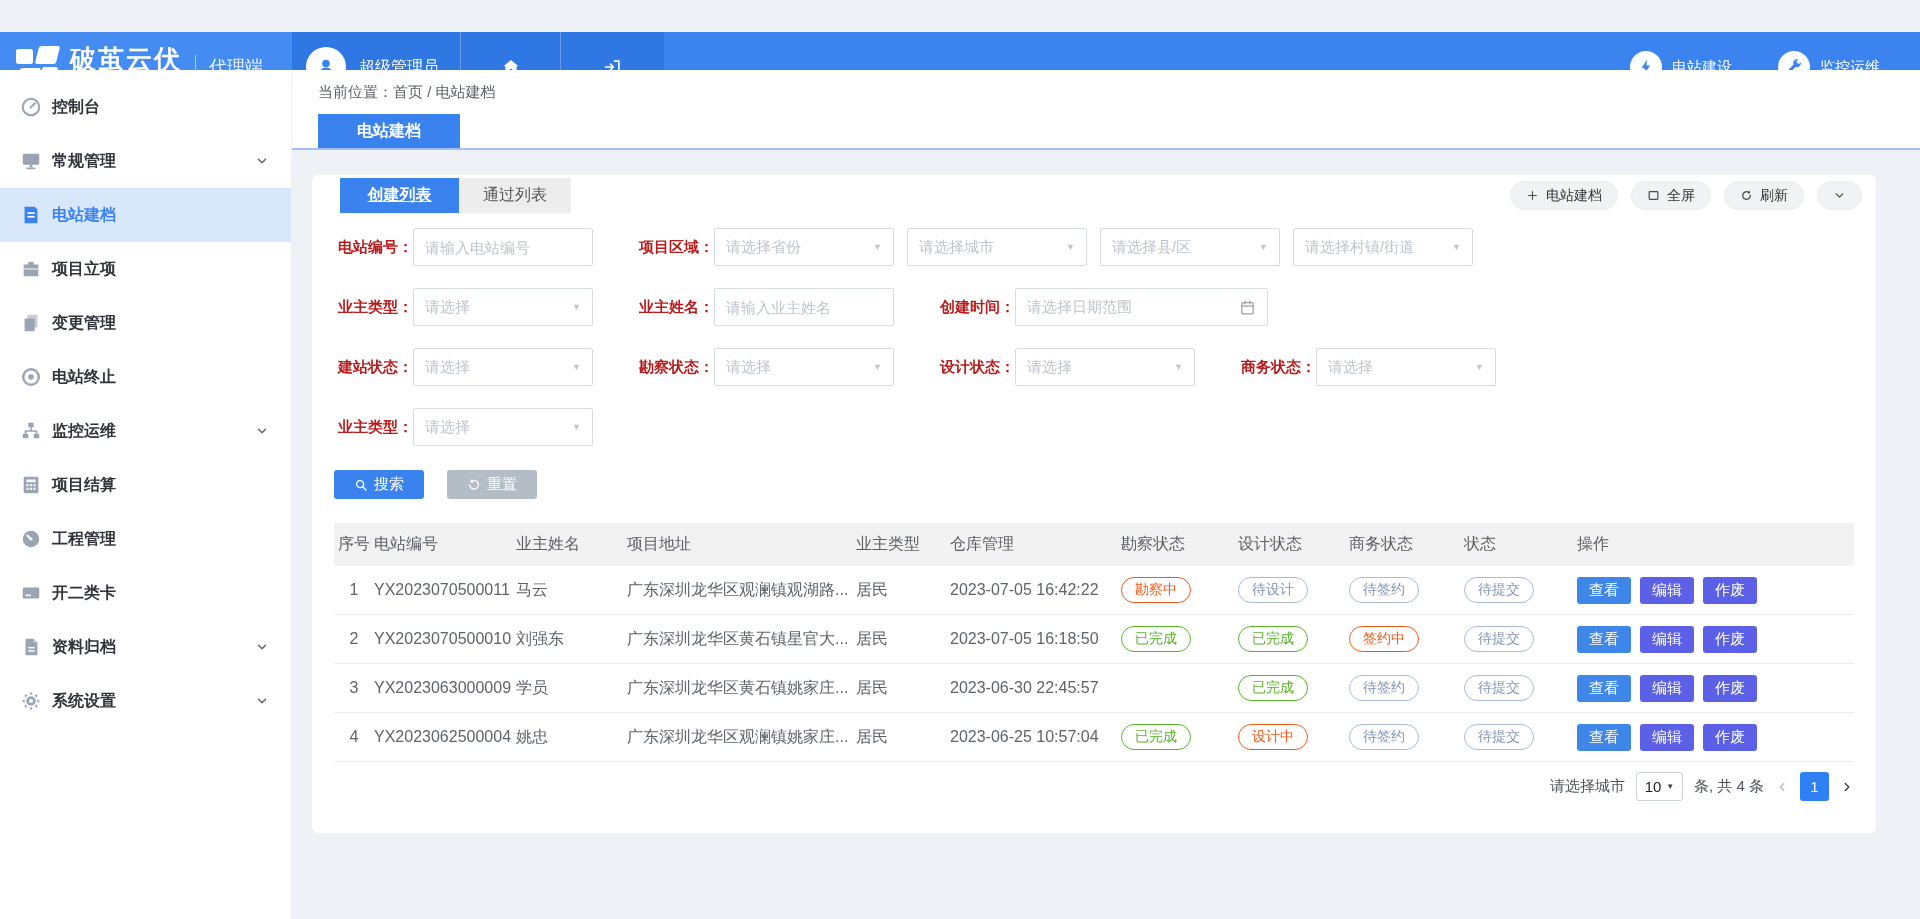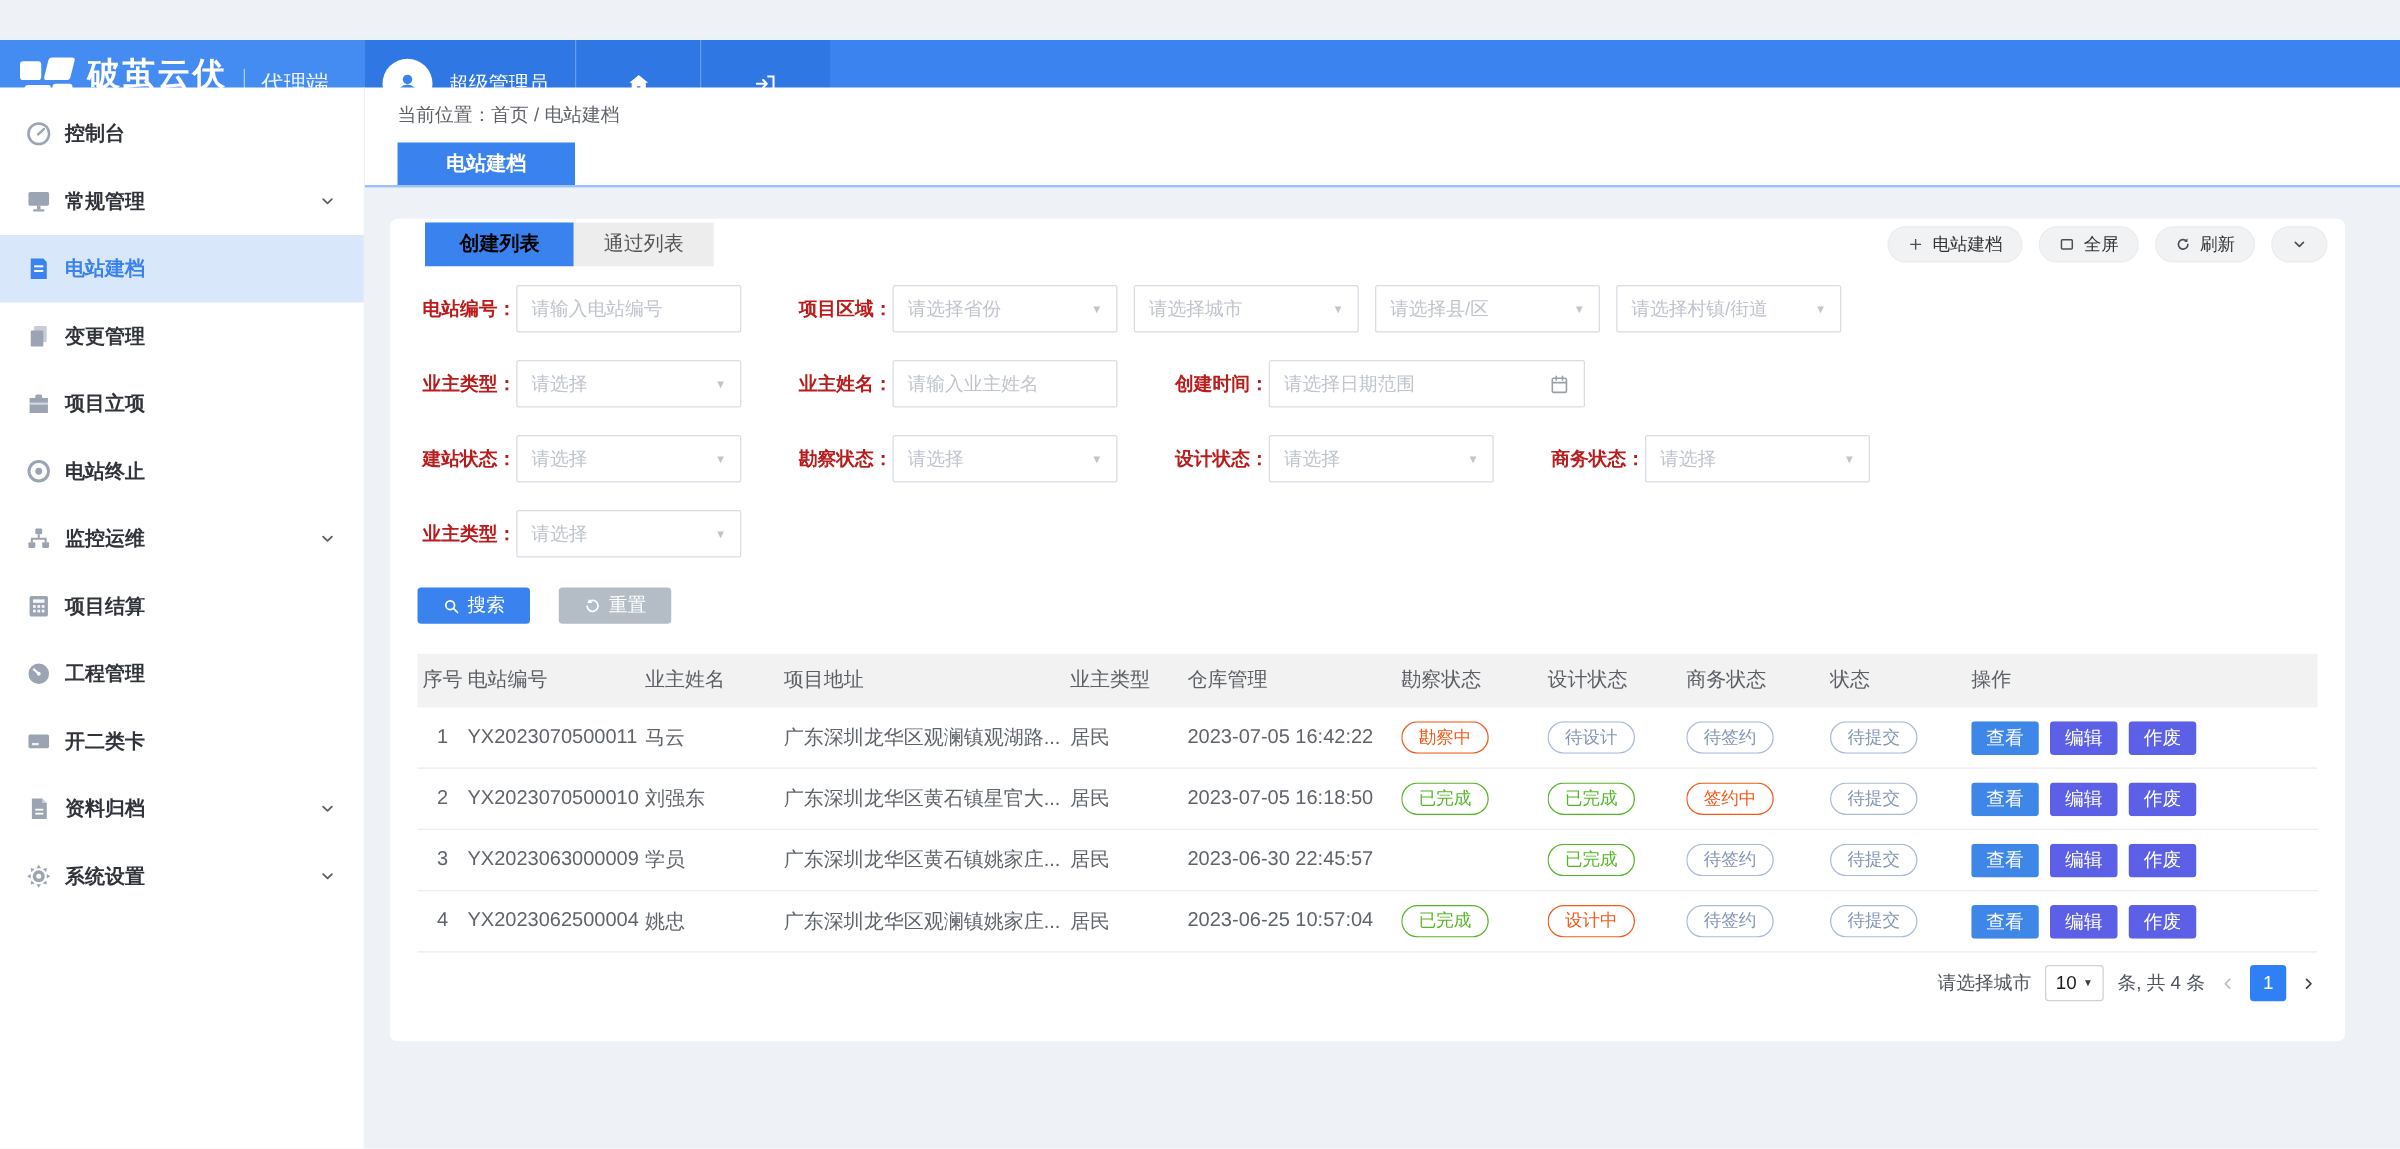--- a/index.html
+++ b/index.html
@@ -47,21 +47,21 @@
 
   
   .bc-strip { position:absolute; left:292px; right:0; top:70px; height:80px; background:#fff; border-bottom:2px solid #9cc0f7; }
   .breadcrumb { position:absolute; left:26px; top:13px; font-size:15px; color:#5f6368; }
   .page-tab { position:absolute; left:26px; bottom:0; width:142px; height:34px; background:#3a82ee; color:#fff; font-size:16px; font-weight:700; display:flex; align-items:center; justify-content:center; cursor:pointer; }
 
   
   .card { position:absolute; left:312px; top:175px; width:1564px; height:658px; background:#fff; border-radius:6px; }
   .tabs { position:absolute; left:28px; top:3px; display:flex; height:35px; }
   .tab { min-width:112px; padding:0 12px; display:flex; align-items:center; justify-content:center; font-size:16px; cursor:pointer; background:#ededee; color:#555; }
-  .tab.active { background:#3a82ee; color:#000000; font-weight:700; min-width:119px; }
+  .tab.active { background:#3a82ee; color:#ffffff; font-weight:700; min-width:119px;text-decoration:underline; }
   .toolbar { position:absolute; right:14px; top:6px; display:flex; gap:13px; height:29px; }
   .tbtn { display:flex; align-items:center; gap:7px; background:#f1f2f4; border:1px solid #ebecee; border-radius:15px; padding:0 15px; font-size:14px; color:#333; cursor:pointer; font-family:inherit; }
   .tbtn .icon { width:13px; height:13px; color:#4a4e55; }
 
   
   .filters { position:absolute; left:26px; top:53px; }
   .frow { display:flex; align-items:center; height:38px; margin-bottom:22px; }
   .fgroup { display:flex; align-items:center; }
   .flabel { text-align:right; font-size:15px; color:#b91c1c; font-weight:600; white-space:nowrap; flex:none; }
   .fctrl { margin-left:5px; height:38px; border:1px solid #d8dce3; border-radius:2px; background:#fff; font-size:15px; color:#bfc4cd; flex:none; }
@@ -148,20 +148,42 @@
       <div class="hsec sec-exit">
         <span class="icon hbtn">
             <svg viewBox="0 0 24 24">
               <path d="M13 4h7v16h-7v-2h5V6h-5z" fill="currentColor"></path>
               <path d="M3 12h9M9 8.5 12.5 12 9 15.5" stroke="currentColor" stroke-width="2" fill="none" stroke-linecap="round" stroke-linejoin="round"></path>
             </svg>
           </span>
       </div>
     </div>
     <div class="hspacer"></div>
+    <div class="quick">
+      <div class="quick-item">
+        <span class="quick-circle">
+            <span class="icon">
+              <svg viewBox="0 0 24 24">
+                <path d="M13.5 2 6 13.5h4.5L9.5 22l8-12h-5z" fill="currentColor"></path>
+              </svg>
+            </span>
+          </span>
+        <span>电站建设</span>
+      </div>
+      <div class="quick-item">
+        <span class="quick-circle">
+            <span class="icon">
+              <svg viewBox="0 0 24 24">
+                <path d="M21 5.6a5 5 0 0 1-6.6 6.2L8 18.2a2.1 2.1 0 0 1-3-3l6.4-6.4A5 5 0 0 1 17.6 2l-2.8 2.8 3.4 3.4z" fill="currentColor"></path>
+              </svg>
+            </span>
+          </span>
+        <span>监控运维</span>
+      </div>
+    </div>
   </header>
 
   <aside class="sidebar">
     <div id="side-list">
         <div class="side-item">
           <span class="icon side-icon">
             <svg viewBox="0 0 24 24">
               <circle cx="12" cy="12" r="9" fill="none" stroke="currentColor" stroke-width="2.2"></circle>
               <path d="M11.5 12.5 16.5 8" stroke="currentColor" stroke-width="2.2" fill="none" stroke-linecap="round"></path>
             </svg>
@@ -189,34 +211,34 @@
               <path d="M5 3h11l3 3v15H5z" fill="currentColor"></path>
               <rect x="8" y="9" width="8" height="1.8" fill="#fff"></rect>
               <rect x="8" y="13" width="8" height="1.8" fill="#fff"></rect>
             </svg>
           </span>
           <span class="side-label">电站建档</span>
         </div>
         <div class="side-item">
           <span class="icon side-icon">
             <svg viewBox="0 0 24 24">
+              <path d="M9 7V5.5A1.5 1.5 0 0 1 10.5 4h3A1.5 1.5 0 0 1 15 5.5V7h5v13H4V7z" fill="currentColor"></path>
+              <rect x="4" y="11" width="16" height="1.8" fill="#fff" opacity=".6"></rect>
+            </svg>
+          </span>
+          <span class="side-label">项目立项</span>
+        </div>
+        <div class="side-item">
+          <span class="icon side-icon">
+            <svg viewBox="0 0 24 24">
               <rect x="8" y="3" width="11" height="14" rx="1" fill="currentColor" opacity=".55"></rect>
               <rect x="5" y="7" width="11" height="14" rx="1" fill="currentColor"></rect>
             </svg>
           </span>
           <span class="side-label">变更管理</span>
-        </div>
-        <div class="side-item">
-          <span class="icon side-icon">
-            <svg viewBox="0 0 24 24">
-              <path d="M9 7V5.5A1.5 1.5 0 0 1 10.5 4h3A1.5 1.5 0 0 1 15 5.5V7h5v13H4V7z" fill="currentColor"></path>
-              <rect x="4" y="11" width="16" height="1.8" fill="#fff" opacity=".6"></rect>
-            </svg>
-          </span>
-          <span class="side-label">项目立项</span>
         </div>
         <div class="side-item">
           <span class="icon side-icon">
             <svg viewBox="0 0 24 24">
               <circle cx="12" cy="12" r="8.5" fill="none" stroke="currentColor" stroke-width="2.6"></circle>
               <circle cx="12" cy="12" r="3" fill="currentColor"></circle>
             </svg>
           </span>
           <span class="side-label">电站终止</span>
         </div>

